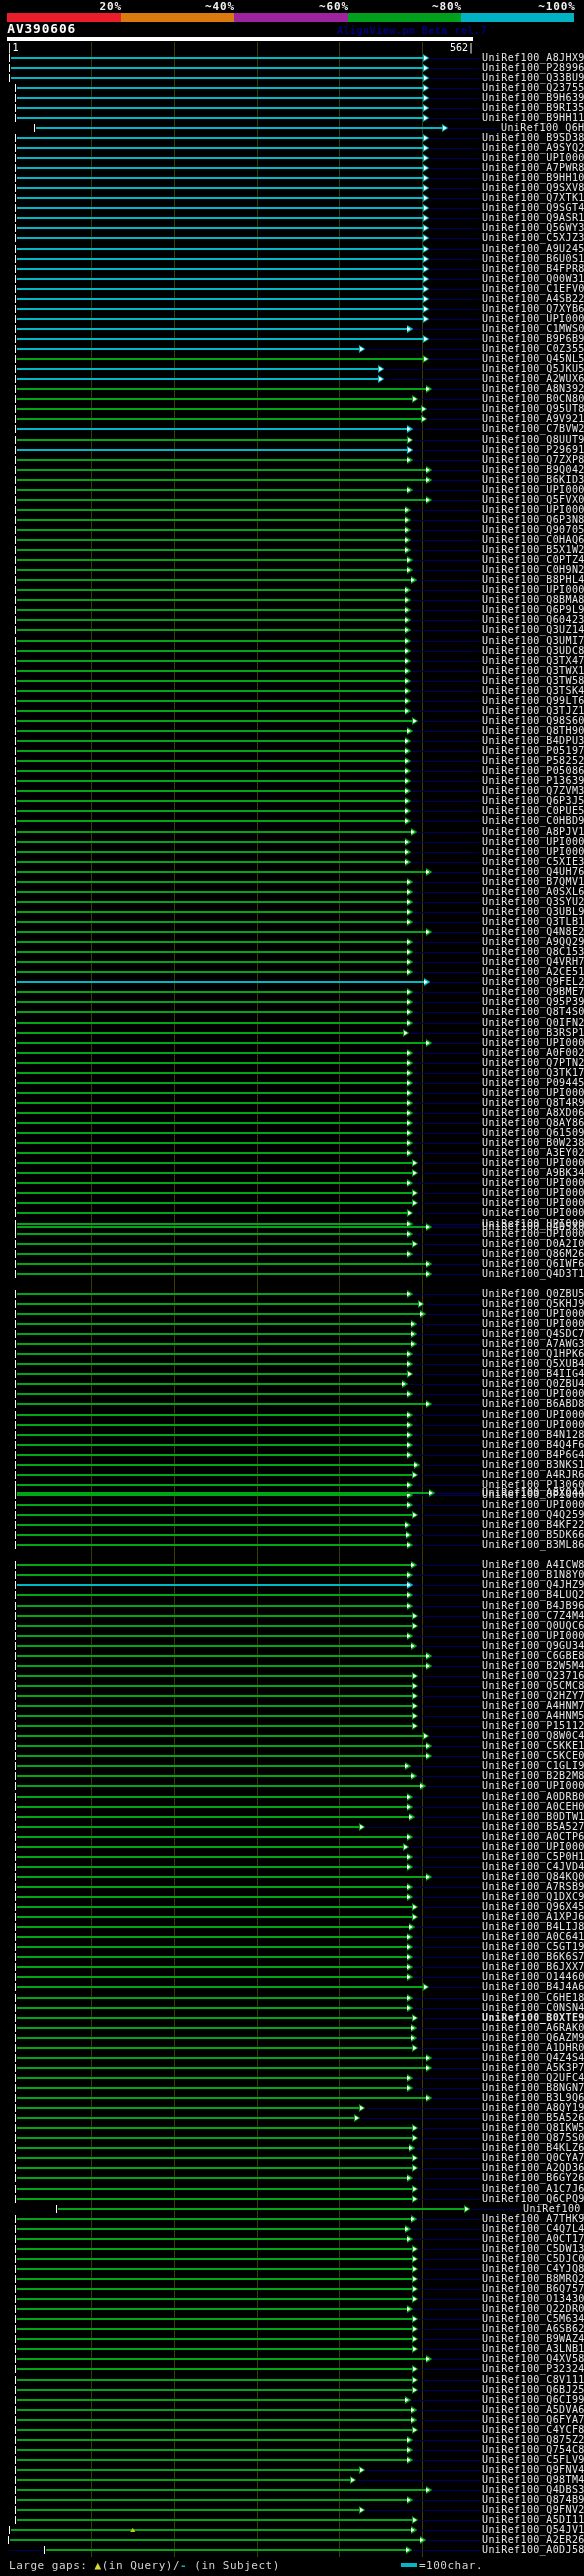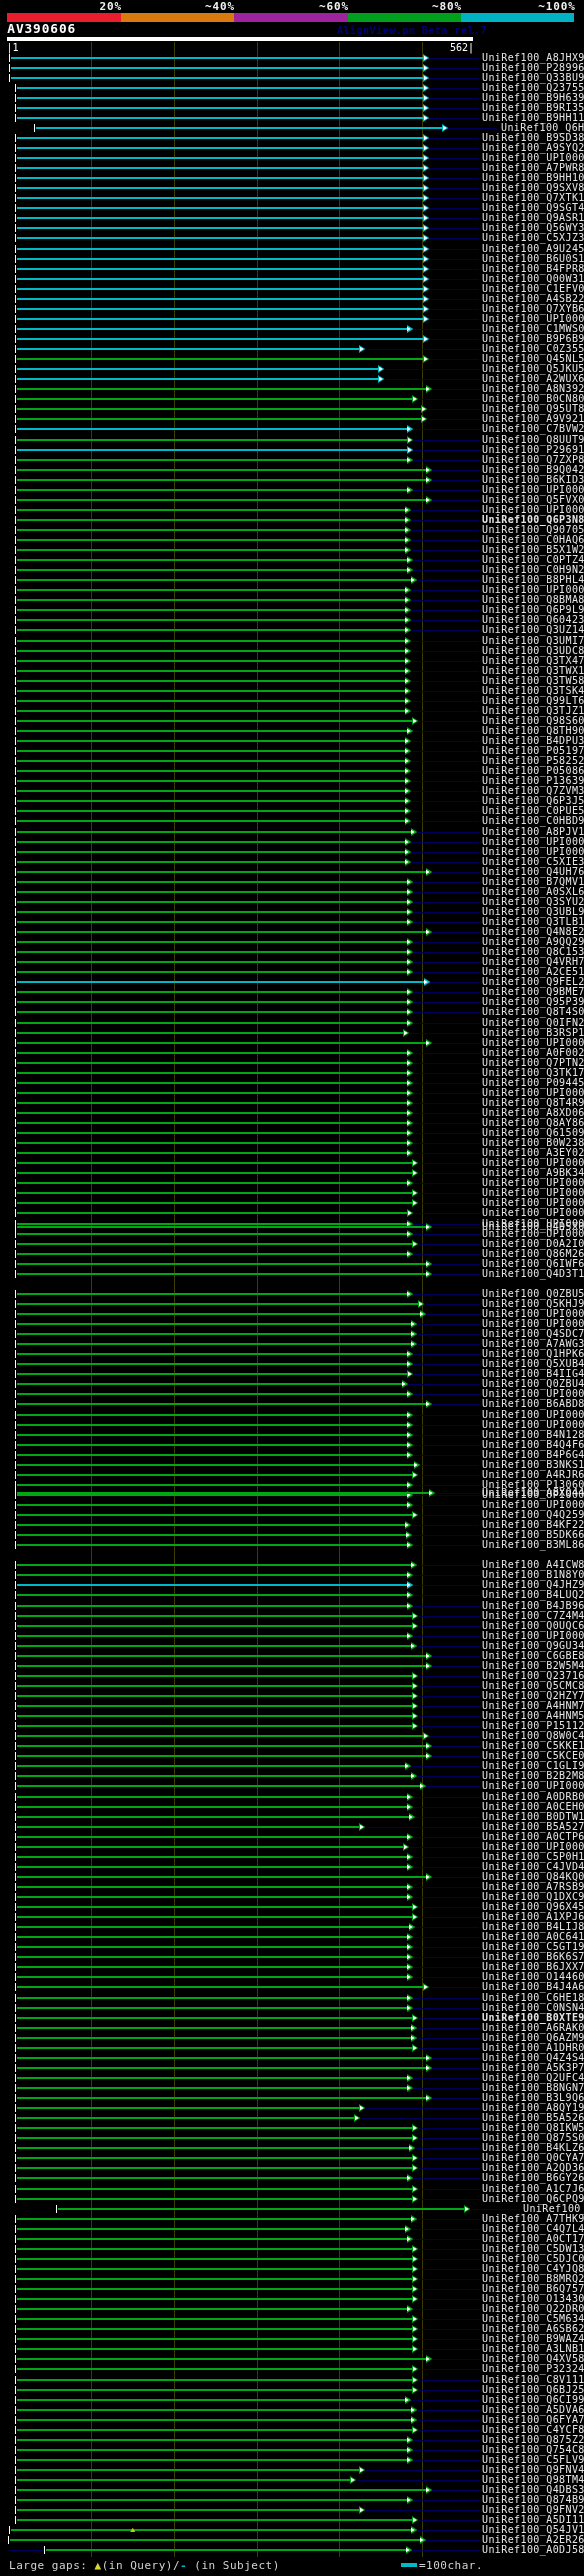--- a/index.html
+++ b/index.html
@@ -420,21 +420,21 @@
         <span class="lbl">UniRef100_Q5FVX0</span>
       </div>
       <div class="row" style="top: 505px;">
         <span class="tick" style="left: 14.7px;"></span>
         <span class="bar" style="left: 16.5px; width: 390px; background: rgb(0, 166, 20);"></span>
         <span class="arr" style="left: 405px; background: rgb(0, 166, 20);"></span>
         <span class="arri" style="left: 405px;"></span>
         <span class="conn" style="left: 411px; width: 68px;"></span>
         <span class="lbl">UniRef100_UPI000..</span>
       </div>
-      <div class="row" style="top: 515px; font-weight: bold;">
+      <div class="row" style="top: 515px;">
         <span class="tick" style="left: 14.7px;"></span>
         <span class="bar" style="left: 16.5px; width: 390px; background: rgb(0, 166, 20);"></span>
         <span class="arr" style="left: 405px; background: rgb(0, 166, 20);"></span>
         <span class="arri" style="left: 405px;"></span>
         <span class="conn" style="left: 411px; width: 68px;"></span>
         <span class="lbl">UniRef100_Q6P3N8</span>
       </div>
       <div class="row" style="top: 525px;">
         <span class="tick" style="left: 14.7px;"></span>
         <span class="bar" style="left: 16.5px; width: 390px; background: rgb(0, 166, 20);"></span>

